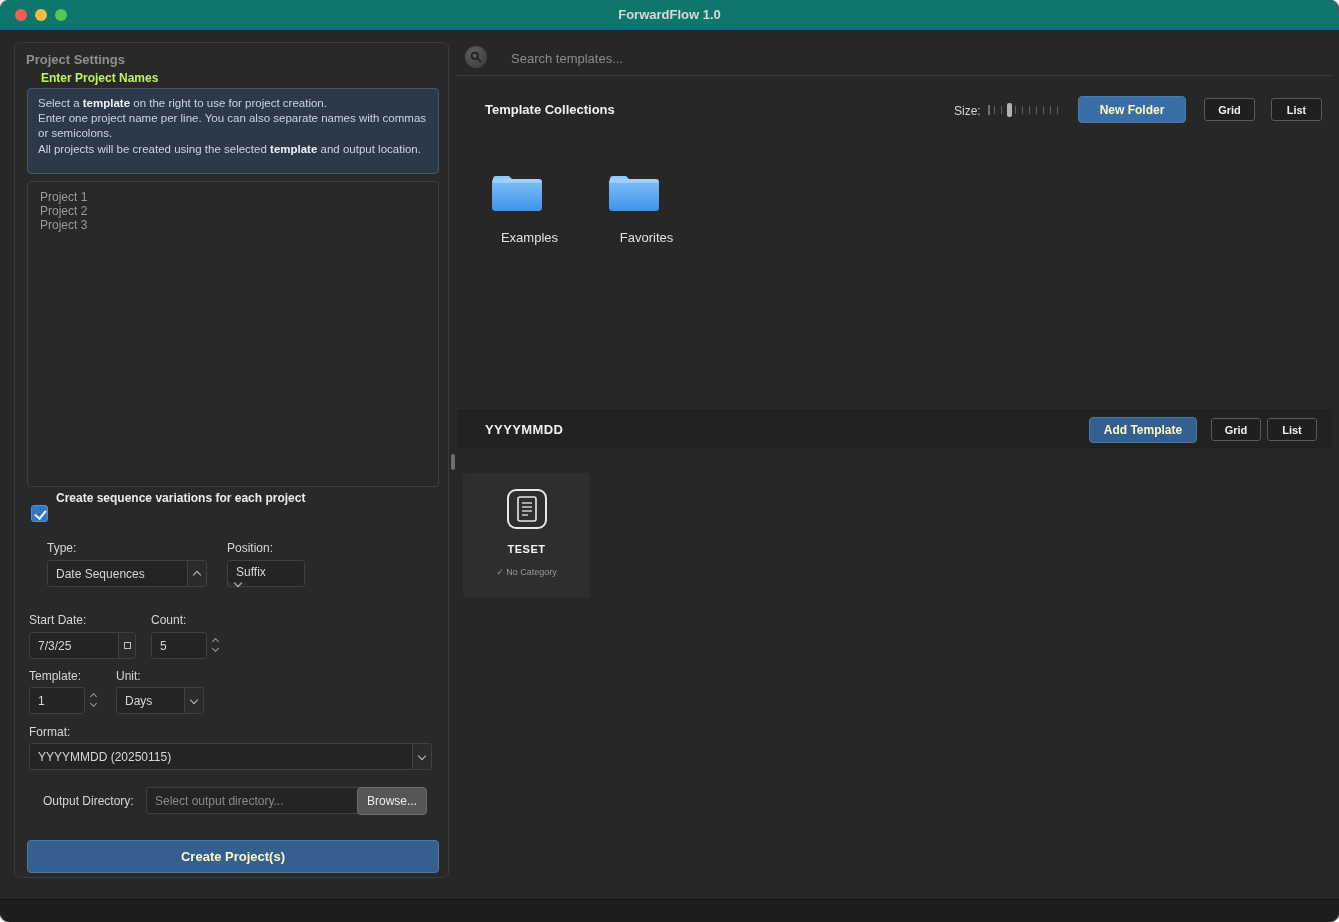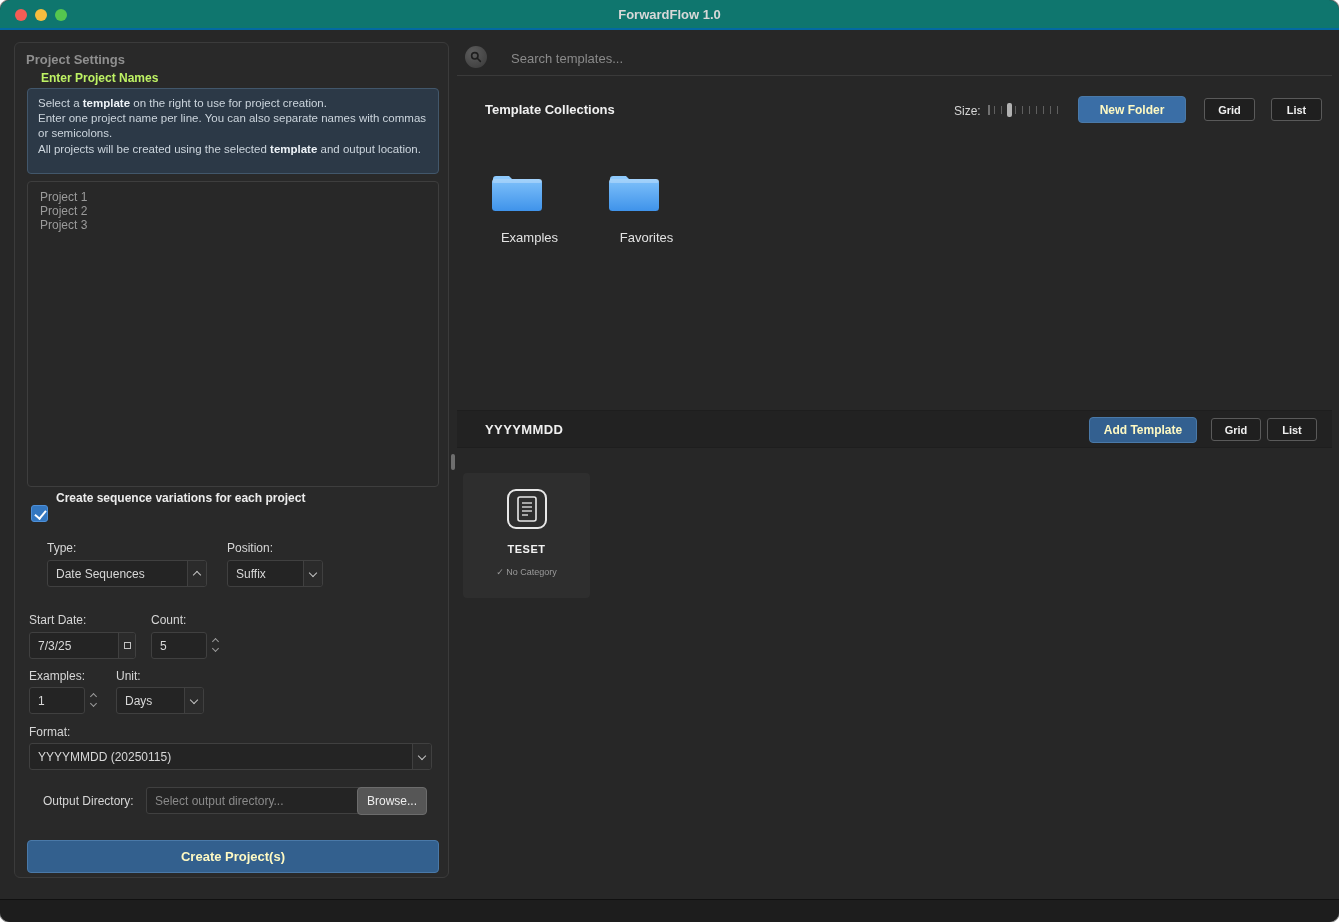--- a/index.html
+++ b/index.html
@@ -116,21 +116,21 @@
 
     <div class="fld-label" style="left:32px; top:498px;">Type:</div>
     <div class="fld-label" style="left:212px; top:498px;">Position:</div>
 
     <div class="dd" style="left:32px; top:517px; width:160px;">
       <span class="val">Date Sequences</span>
       <span class="btn">
           <span class="chev up"></span>
         </span>
     </div>
-    <div class="dd" style="left:212px; top:517px; width:96px;">
+    <div class="dd" style="left:212px; top:517px; width:78px;flex-direction:column;">
       <span class="val">Suffix</span>
       <span class="btn">
           <span class="chev"></span>
         </span>
     </div>
 
     <div class="fld-label" style="left:14px; top:570px;">Start Date:</div>
     <div class="fld-label" style="left:136px; top:570px;">Count:</div>
 
     <div class="inp" style="left:14px; top:589px; width:107px; padding-right:22px;">
@@ -140,21 +140,21 @@
         </span>
     </div>
     <div class="inp" style="left:136px; top:589px; width:56px;">
       <span>5</span>
     </div>
     <div class="spin" style="left:198px; top:593px;">
       <span class="chev up"></span>
       <span class="chev"></span>
     </div>
 
-    <div class="fld-label" style="left:14px; top:626px;">Examples:</div>
+    <div class="fld-label" style="left:14px; top:626px;">Template:</div>
     <div class="fld-label" style="left:101px; top:626px;">Unit:</div>
 
     <div class="inp" style="left:14px; top:644px; width:56px;">
       <span>1</span>
     </div>
     <div class="spin" style="left:76px; top:648px;">
       <span class="chev up"></span>
       <span class="chev"></span>
     </div>
     <div class="dd" style="left:101px; top:644px; width:88px;">

